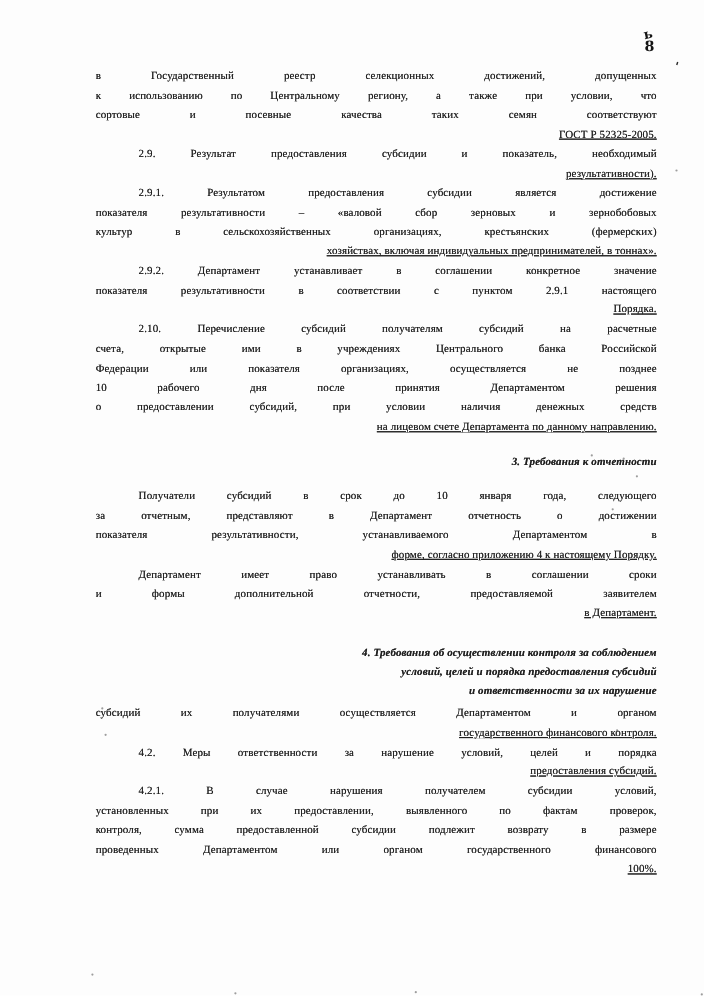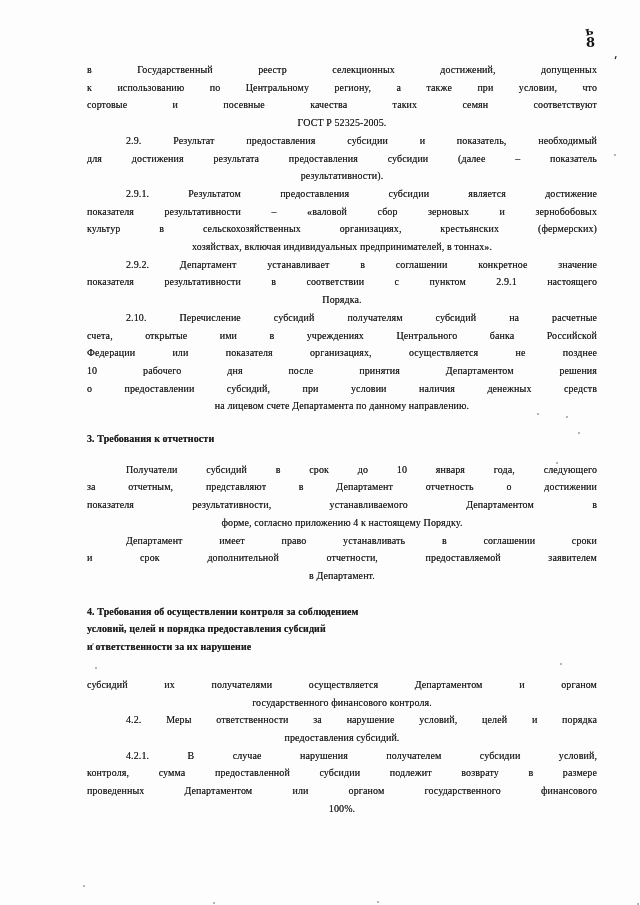--- a/index.html
+++ b/index.html
@@ -18,25 +18,25 @@
   .text-block{
     position:absolute;
     left:87px;top:61px;width:510px;
     font-size:10px;
     line-height:17.7px;
     letter-spacing:0.1px;
     text-shadow:0 0 0.45px rgba(20,20,20,0.75);
   }
   .line{white-space:normal;}
   .line.j{text-align:justify;text-align-last:justify;}
-  .line.l{text-align:center;}
-  .line.c{text-align:left;}
+  .line.l{text-align:right;text-decoration:underline;}
+  .line.c{text-align:right;font-style:italic;}
   .line.ind{text-indent:39px;}
   .h{font-weight:bold;margin:15px 0 13px;}
-  .h.b8{margin:18px 0 20px;}
+  .h.b8{margin:18px 0 2px;}
   .p{margin:0;}
   .pagemark{
     position:absolute;
     font-family:"DejaVu Serif", serif;
     color:#141414;
     text-align:center;
   }
   .tick{
     left:585px;top:24px;
     font-size:12px;font-weight:bold;
@@ -69,21 +69,20 @@
 
   <div class="text-block">
       <div class="p b0">
         <div class="line j">в Государственный реестр селекционных достижений, допущенных</div>
         <div class="line j">к использованию по Центральному региону, а также при условии, что</div>
         <div class="line j">сортовые и посевные качества таких семян соответствуют</div>
         <div class="line l">ГОСТ Р 52325-2005.</div>
       </div>
       <div class="p b1">
         <div class="line j ind">2.9. Результат предоставления субсидии и показатель, необходимый</div>
-        <div class="line j">для достижения результата предоставления субсидии (далее – показатель</div>
         <div class="line l">результативности).</div>
       </div>
       <div class="p b2">
         <div class="line j ind">2.9.1. Результатом предоставления субсидии является достижение</div>
         <div class="line j">показателя результативности – «валовой сбор зерновых и зернобобовых</div>
         <div class="line j">культур в сельскохозяйственных организациях, крестьянских (фермерских)</div>
         <div class="line l">хозяйствах, включая индивидуальных предпринимателей, в тоннах».</div>
       </div>
       <div class="p b3">
         <div class="line j ind">2.9.2. Департамент устанавливает в соглашении конкретное значение</div>
@@ -102,38 +101,39 @@
         <div class="line c">3. Требования к отчетности</div>
       </div>
       <div class="p b6">
         <div class="line j ind">Получатели субсидий в срок до 10 января года, следующего</div>
         <div class="line j">за отчетным, представляют в Департамент отчетность о достижении</div>
         <div class="line j">показателя результативности, устанавливаемого Департаментом в</div>
         <div class="line l">форме, согласно приложению 4 к настоящему Порядку.</div>
       </div>
       <div class="p b7">
         <div class="line j ind">Департамент имеет право устанавливать в соглашении сроки</div>
-        <div class="line j">и срок дополнительной отчетности, предоставляемой заявителем</div>
+        <div class="line j">и формы дополнительной отчетности, предоставляемой заявителем</div>
         <div class="line l">в Департамент.</div>
       </div>
       <div class="h b8">
         <div class="line c">4. Требования об осуществлении контроля за соблюдением</div>
         <div class="line c">условий, целей и порядка предоставления субсидий</div>
         <div class="line c">и ответственности за их нарушение</div>
       </div>
       <div class="p b9">
         <div class="line j">субсидий их получателями осуществляется Департаментом и органом</div>
         <div class="line l">государственного финансового контроля.</div>
       </div>
       <div class="p b10">
         <div class="line j ind">4.2. Меры ответственности за нарушение условий, целей и порядка</div>
         <div class="line l">предоставления субсидий.</div>
       </div>
       <div class="p b11">
         <div class="line j ind">4.2.1. В случае нарушения получателем субсидии условий,</div>
+        <div class="line j">установленных при их предоставлении, выявленного по фактам проверок,</div>
         <div class="line j">контроля, сумма предоставленной субсидии подлежит возврату в размере</div>
         <div class="line j">проведенных Департаментом или органом государственного финансового</div>
         <div class="line l">100%.</div>
       </div>
     </div>
 
   <div class="speck" style="left:614px;top:154px;"></div>
   <div class="speck" style="left:537px;top:413px;"></div>
   <div class="speck" style="left:566px;top:416px;"></div>
   <div class="speck" style="left:578px;top:432px;"></div>

